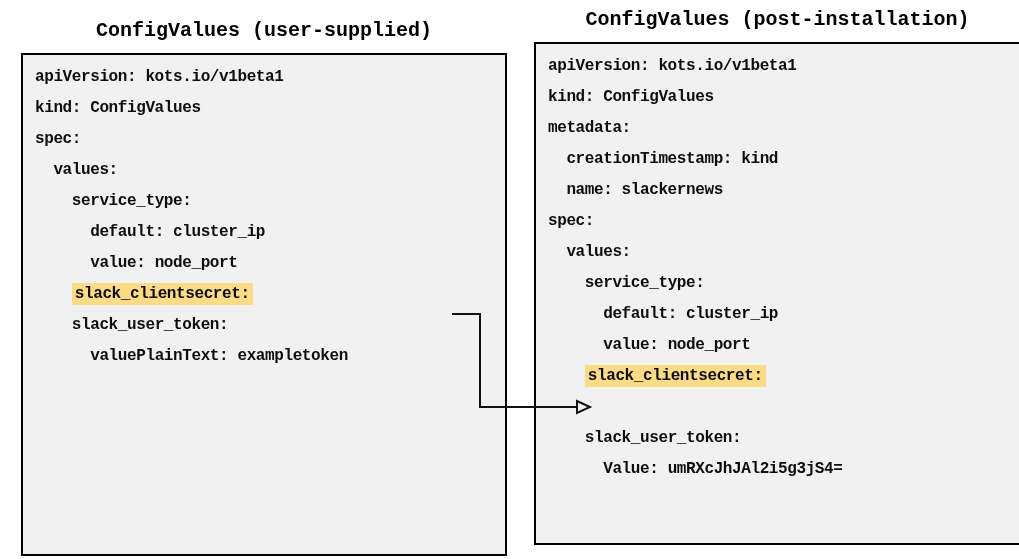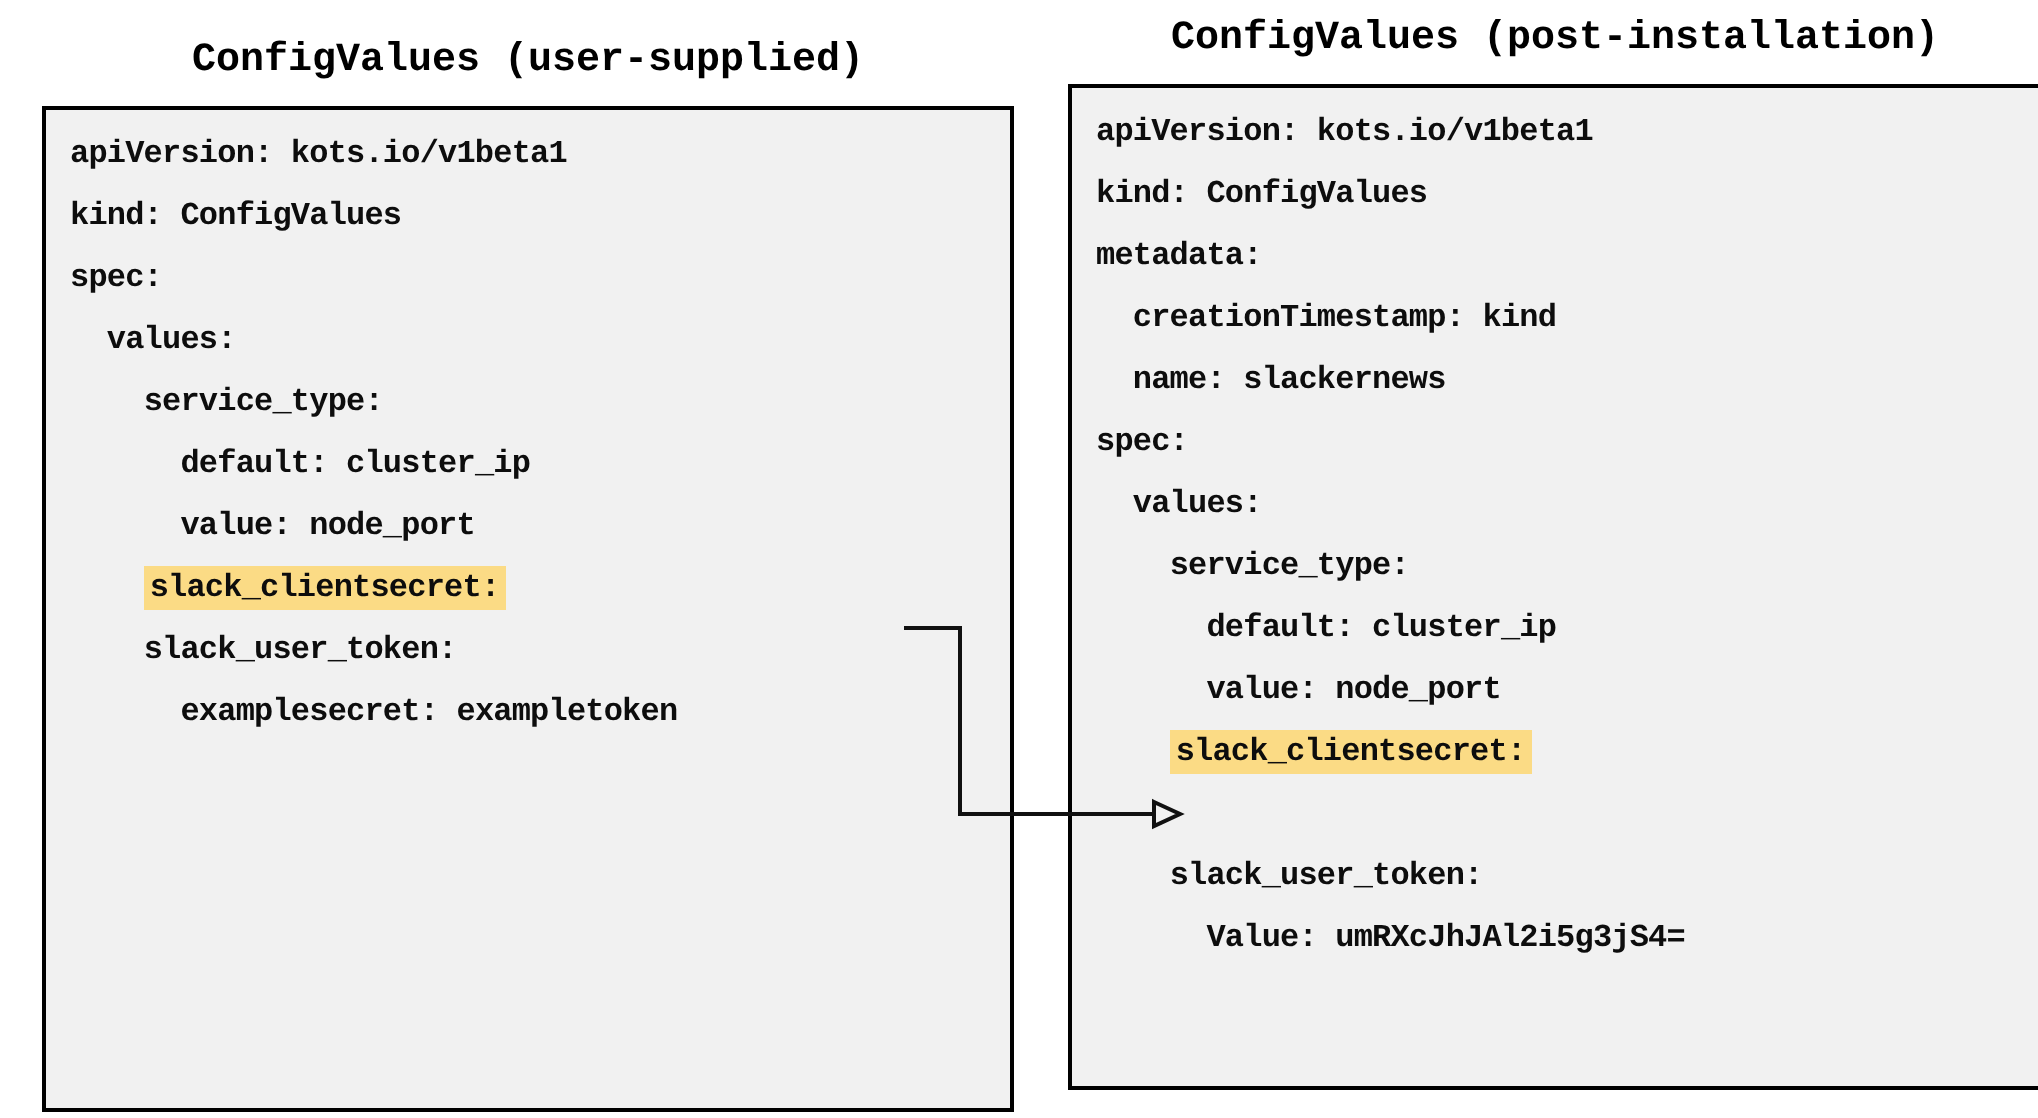--- a/index.html
+++ b/index.html
@@ -76,21 +76,21 @@
       <div class="code">
           <div class="line"><span></span><span>apiVersion: kots.io/v1beta1</span></div>
           <div class="line"><span></span><span>kind: ConfigValues</span></div>
           <div class="line"><span></span><span>spec:</span></div>
           <div class="line"><span>  </span><span>values:</span></div>
           <div class="line"><span>    </span><span>service_type:</span></div>
           <div class="line"><span>      </span><span>default: cluster_ip</span></div>
           <div class="line"><span>      </span><span>value: node_port</span></div>
           <div class="line"><span>    </span><span class="hl">slack_clientsecret:</span></div>
           <div class="line"><span>    </span><span>slack_user_token:</span></div>
-          <div class="line"><span>      </span><span>examplesecret: exampletoken</span></div>
+          <div class="line"><span>      </span><span>valuePlainText: exampletoken</span></div>
         </div>
     </div>
   </section>
 
   <section class="col right">
     <h2 class="title">ConfigValues (post-installation)</h2>
     <div class="panel">
       <div class="code">
           <div class="line"><span></span><span>apiVersion: kots.io/v1beta1</span></div>
           <div class="line"><span></span><span>kind: ConfigValues</span></div>

